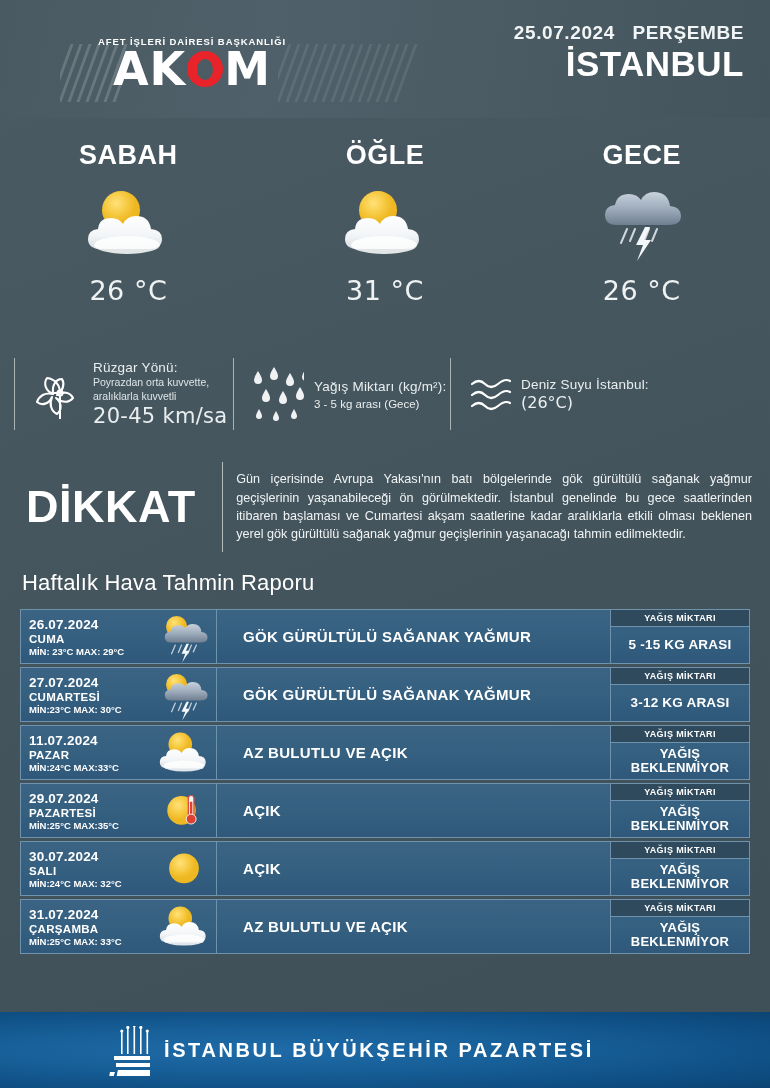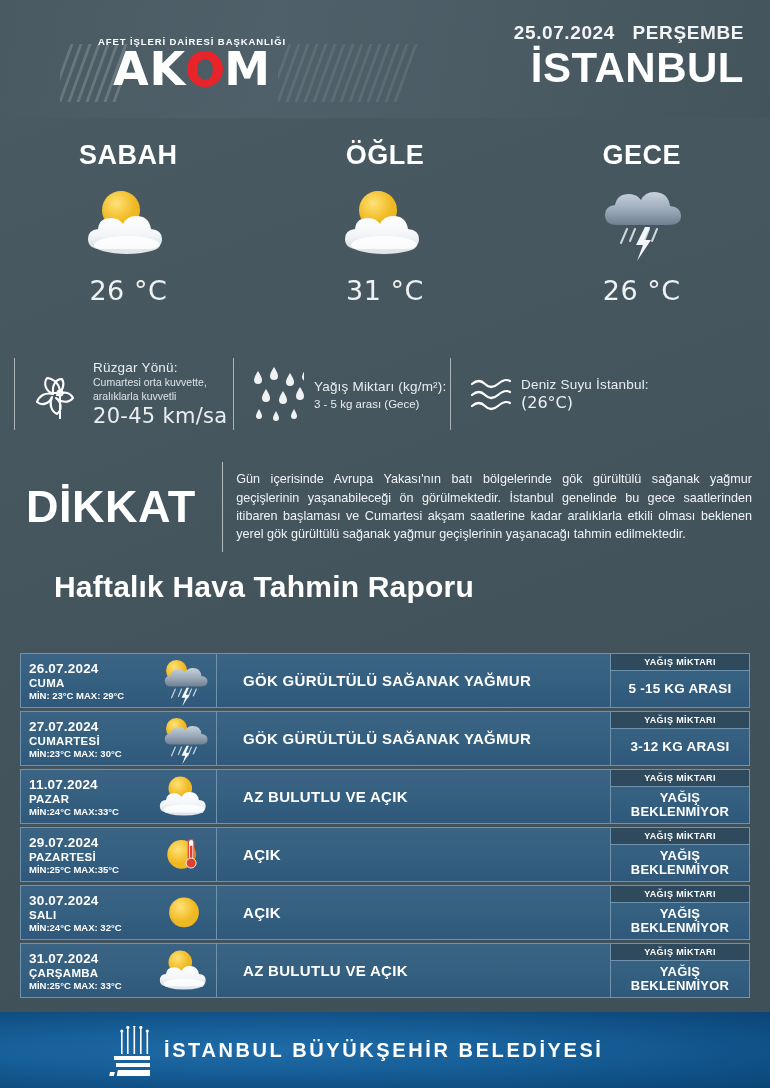--- a/index.html
+++ b/index.html
@@ -64,21 +64,21 @@
   }
 
   .hdr-right {
     position: absolute; right: 26px; top: 22px; text-align: right;
   }
   .hdr-date {
     font-size: 19px; font-weight: bold; color: #f2f5f6;
     letter-spacing: .6px; white-space: nowrap;
   }
   .hdr-city {
-    font-size: 42px; font-weight: bold; color: #ffffff;
+    font-size: 35px; font-weight: bold; color: #ffffff;
     letter-spacing: .5px; line-height: 1.05; margin-top: 2px;
   }
 
   
   .periods {
     display: flex; height: 222px; padding-top: 22px;
   }
   .period { flex: 1; text-align: center; }
   .p-name {
     font-size: 27px; font-weight: bold; color: #ffffff;
@@ -129,24 +129,24 @@
   }
   .dikkat-bar { width: 1px; align-self: stretch; margin: 14px 14px 14px 0;
                 background: rgba(255,255,255,.6); }
   .dikkat-text {
     font-size: 12.6px; line-height: 1.46; color: #f0f4f5;
     text-align: justify;
   }
 
   
   .sec-title {
-    font-size: 30px; font-weight: bold; color: #ffffff;
-    padding: 4px 0 8px 22px; letter-spacing: .2px; margin-left: 32px;
-  }
-  .table { padding: 5px 20px; margin-top: 36px; }
+    font-size: 22px; font-weight: normal; color: #ffffff;
+    padding: 4px 0 8px 22px; letter-spacing: .2px;
+  }
+  .table { padding: 5px 20px; }
   .row {
     display: flex; align-items: stretch;
     height: 55px; margin-bottom: 3px;
     background: linear-gradient(180deg, #3b6384 0%, #356080 50%, #2f587a 100%);
     border: 1px solid #6f93ad;
   }
   .c-date {
     width: 196px; flex: none; position: relative;
     border-right: 1px solid #6f93ad;
     display: flex; align-items: center;
@@ -406,21 +406,21 @@
     <div class="vdiv"></div>
 
     <div class="metric m-wind">
       <div class="m-ico">
         <svg width="50" height="50">
             <use href="#ic-pinwheel" width="54" height="54"></use>
           </svg>
       </div>
       <div class="m-txt">
         <div class="m-label">Rüzgar Yönü:</div>
-        <div class="m-small">Cumartesi orta kuvvette,</div>
+        <div class="m-small">Poyrazdan orta kuvvette,</div>
         <div class="m-small">aralıklarla kuvvetli</div>
         <div class="m-big">20-45 km/sa</div>
       </div>
     </div>
 
     <div class="vdiv"></div>
 
     <div class="metric m-rain">
       <div class="m-ico">
         <svg width="54" height="58">
@@ -578,16 +578,16 @@
       </div>
     </div>
   </div>
 
   <div class="footer">
     <div>
       <svg width="42" height="52">
           <use href="#ic-ibb" x="0" y="2" width="60" height="74"></use>
         </svg>
     </div>
-    <div class="ibb-name">İSTANBUL BÜYÜKŞEHİR BELEDİYESİ</div>
+    <div class="ibb-name">İSTANBUL BÜYÜKŞEHİR PAZARTESİ</div>
   </div>
 
 </div>
 
 </body></html>

